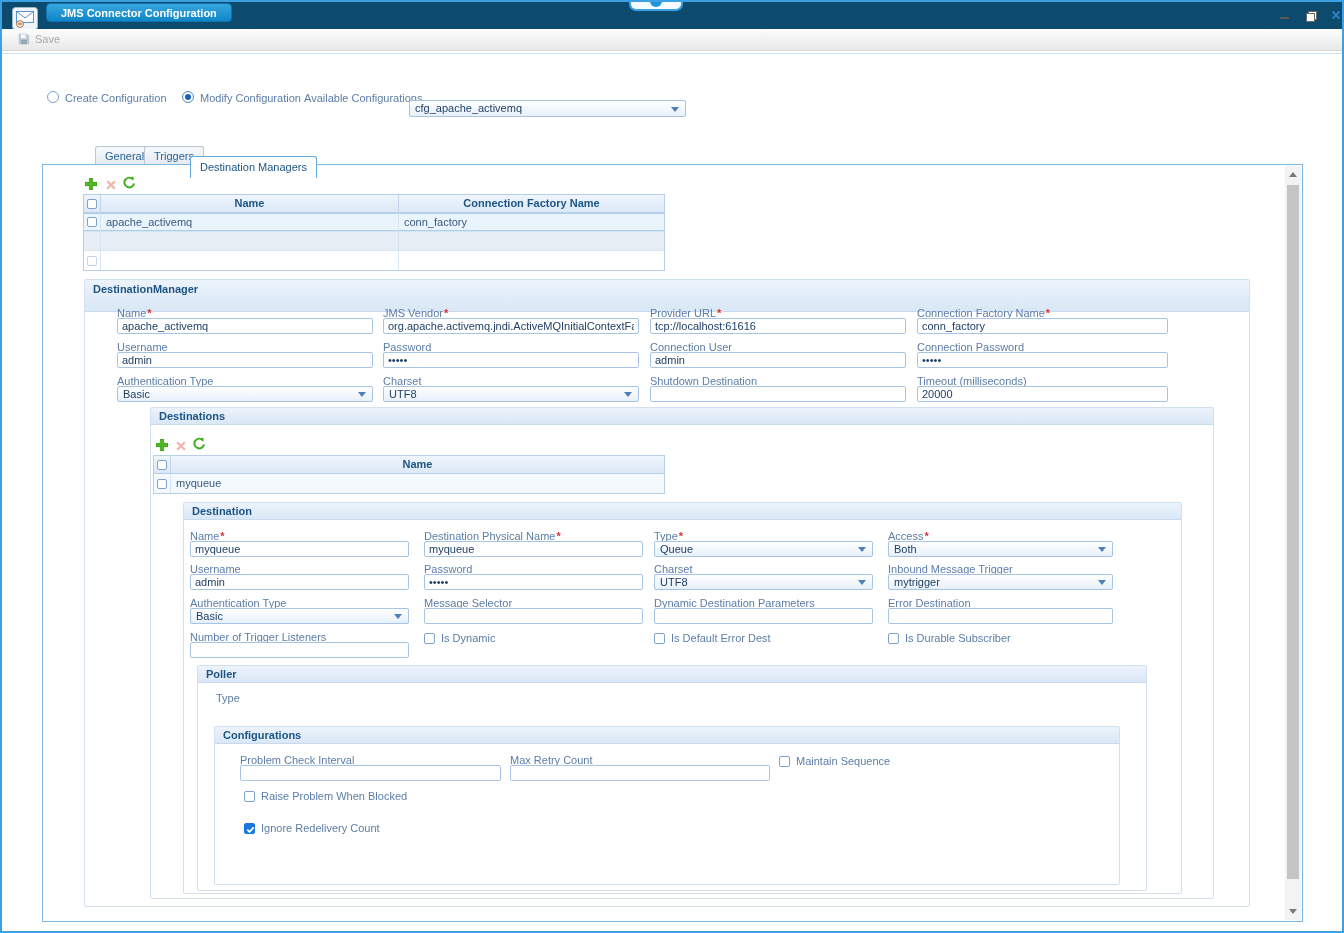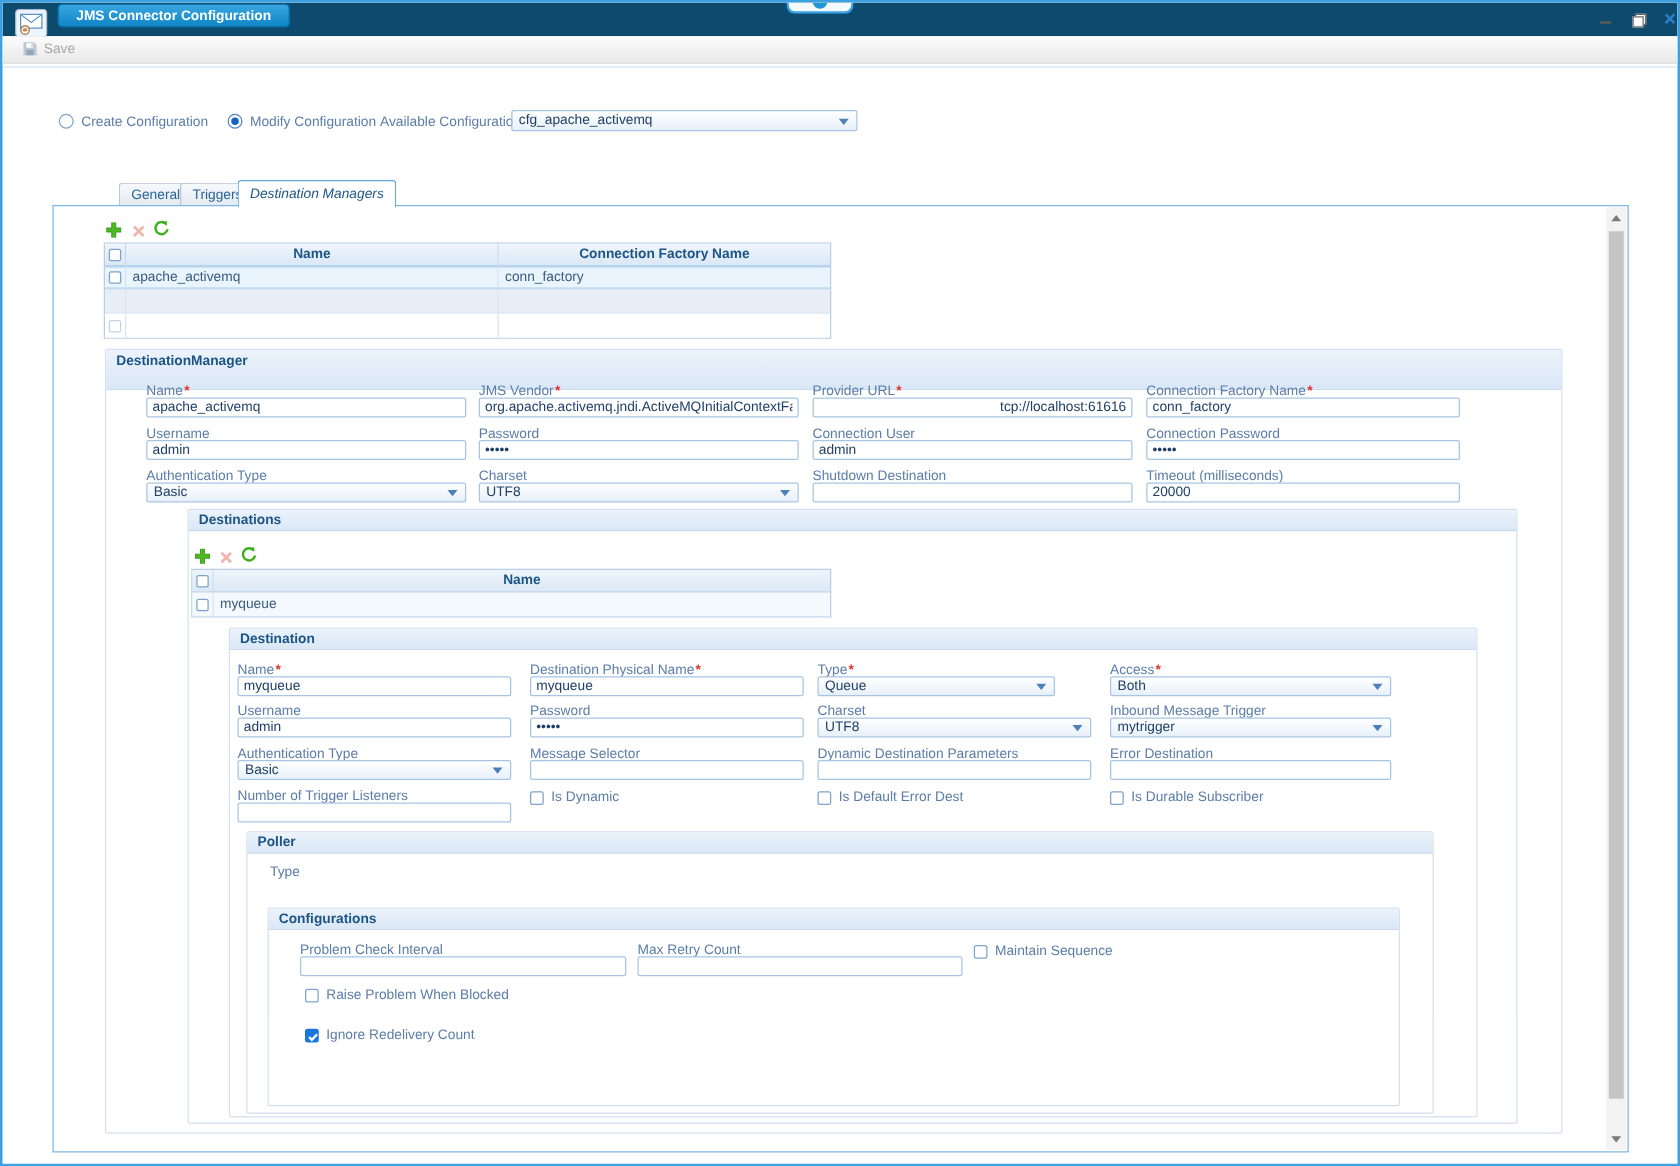--- a/index.html
+++ b/index.html
@@ -44,22 +44,22 @@
   .dd.small { height:16px; } .dd.small .tri { top:5px; }
 
   
   .inp { position:absolute; height:16px; border:1px solid #a7c5e3; border-radius:2px; background:#fff;
       font-family:"Liberation Sans", sans-serif; font-size:11px; color:#1f3f66; padding:0 4px; outline:none; }
 
   
   .tab { position:absolute; height:19px; line-height:18px; padding:0 9px; top:144px;
       background:linear-gradient(#f6f9fc,#e4eaf1); border:1px solid #b9c6d4; border-bottom:none;
       border-radius:3px 3px 0 0; color:#2a6496; z-index:1;margin-left:48px; }
-  .tab.active { top:142px; height:22px; line-height:20px; background:#fff; border:1px solid #62a9dc;
-      border-bottom:none; color:#1c5585; z-index:3;font-style:italic; }
+  .tab.active { top:154px; height:22px; line-height:20px; background:#fff; border:1px solid #62a9dc;
+      border-bottom:none; color:#1c5585; z-index:3; }
 
   
   .panel { position:absolute; left:40px; top:162px; width:1261px; height:758px; background:#fff;
       border:1px solid #7db7e4; z-index:2;text-decoration:underline; }
 
   
   .sb { position:absolute; right:1px; top:1px; width:16px; height:754px; background:#f3f3f3; }
   .sb-btn { position:absolute; left:0; width:16px; height:17px; background:#f3f3f3; display:flex; align-items:center; justify-content:center; }
   .tri-up { width:0; height:0; border-left:4px solid transparent; border-right:4px solid transparent; border-bottom:5px solid #7a7a7a; }
   .tri-down { width:0; height:0; border-left:4px solid transparent; border-right:4px solid transparent; border-top:5px solid #7a7a7a; }
@@ -135,21 +135,21 @@
       <span>Save</span>
     </div>
   </div>
   <div class="sep-line"></div>
 
   <span class="radio" style="left:45px;top:89px"></span>
   <span class="lbl" style="left:63px;top:90px">Create Configuration</span>
   <span class="radio selected" style="left:180px;top:89px"></span>
   <span class="lbl" style="left:198px;top:90px">Modify Configuration</span>
   <span class="lbl" style="left:302px;top:90px">Available Configurations</span>
-  <div class="dd" style="left:407px;top:86px;width:277px">
+  <div class="dd" style="left:407px;top:98px;width:277px">
     <span class="txt">cfg_apache_activemq</span>
     <span class="tri"></span>
   </div>
 
   <div class="tab" style="left:45px"><span>General</span></div>
   <div class="tab" style="left:94px"><span>Triggers</span></div>
   <div class="tab active" style="left:140px"><span>Destination Managers</span></div>
 
   <div class="panel">
 
@@ -201,21 +201,21 @@
 
     <div class="grp" style="left:41px;top:114px;width:1166px;height:628px">
       <div class="grp-hdr">DestinationManager</div>
     </div>
 
     <span class="lbl" style="left:74px;top:142px"><span>Name</span><span class="req">*</span></span>
     <input class="inp" style="left: 74px; top: 153px; width: 256px;" value="apache_activemq">
     <span class="lbl" style="left:340px;top:142px"><span>JMS Vendor</span><span class="req">*</span></span>
     <input class="inp" style="left: 340px; top: 153px; width: 256px;" value="org.apache.activemq.jndi.ActiveMQInitialContextFactory">
     <span class="lbl" style="left:607px;top:142px"><span>Provider URL</span><span class="req">*</span></span>
-    <input class="inp" style="left: 607px; top: 153px; width: 256px; text-align: right;" value="tcp://localhost:61616">
+    <input class="inp" style="left: 607px; top: 153px; width: 256px;" value="tcp://localhost:61616">
     <span class="lbl" style="left:874px;top:142px"><span>Connection Factory Name</span><span class="req">*</span></span>
     <input class="inp" style="left: 874px; top: 153px; width: 251px;" value="conn_factory">
 
     <span class="lbl" style="left:74px;top:176px">Username</span>
     <input class="inp" style="left: 74px; top: 187px; width: 256px;" value="admin">
     <span class="lbl" style="left:340px;top:176px">Password</span>
     <input class="inp" style="left: 340px; top: 187px; width: 256px;" value="•••••">
     <span class="lbl" style="left:607px;top:176px">Connection User</span>
     <input class="inp" style="left: 607px; top: 187px; width: 256px;" value="admin">
     <span class="lbl" style="left:874px;top:176px">Connection Password</span>
@@ -274,21 +274,21 @@
 
     <div class="grp" style="left:140px;top:337px;width:999px;height:392px">
       <div class="grp-hdr" style="height:17px;line-height:17px">Destination</div>
     </div>
 
     <span class="lbl" style="left:147px;top:365px"><span>Name</span><span class="req">*</span></span>
     <input class="inp" style="left: 147px; top: 376px; width: 219px;" value="myqueue">
     <span class="lbl" style="left:381px;top:365px"><span>Destination Physical Name</span><span class="req">*</span></span>
     <input class="inp" style="left: 381px; top: 376px; width: 219px;" value="myqueue">
     <span class="lbl" style="left:611px;top:365px"><span>Type</span><span class="req">*</span></span>
-    <div class="dd small" style="left:611px;top:376px;width:190px">
+    <div class="dd small" style="left:611px;top:376px;width:219px">
       <span class="txt">Queue</span>
         <span class="tri"></span>
     </div>
     <span class="lbl" style="left:845px;top:365px"><span>Access</span><span class="req">*</span></span>
     <div class="dd small" style="left:845px;top:376px;width:225px">
       <span class="txt">Both</span>
         <span class="tri"></span>
     </div>
 
     <span class="lbl" style="left:147px;top:398px">Username</span>

